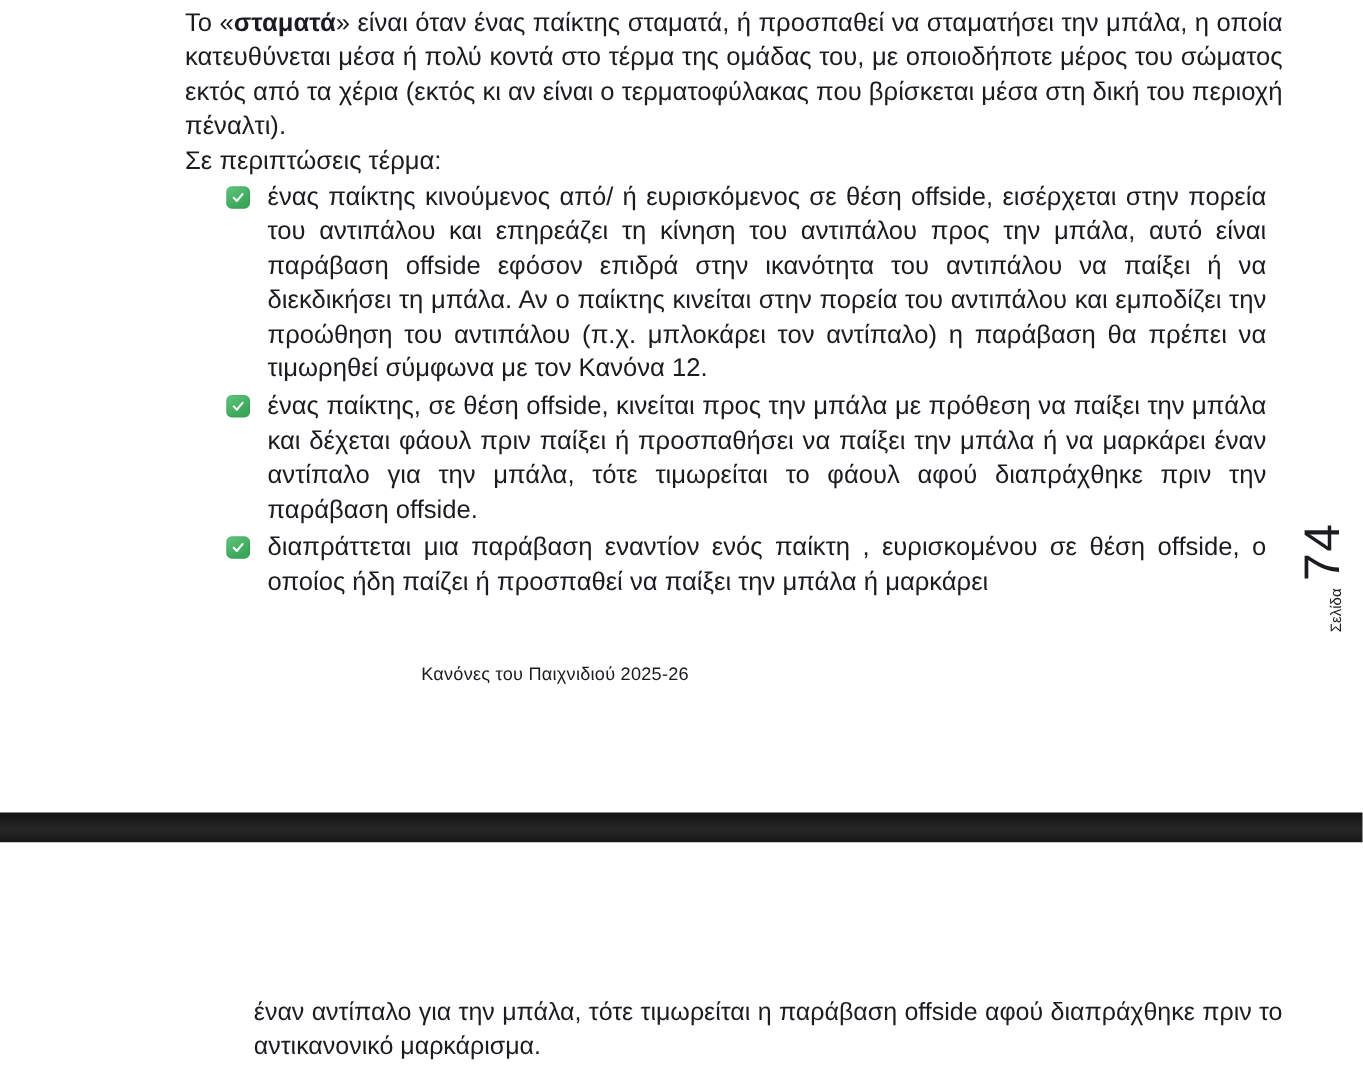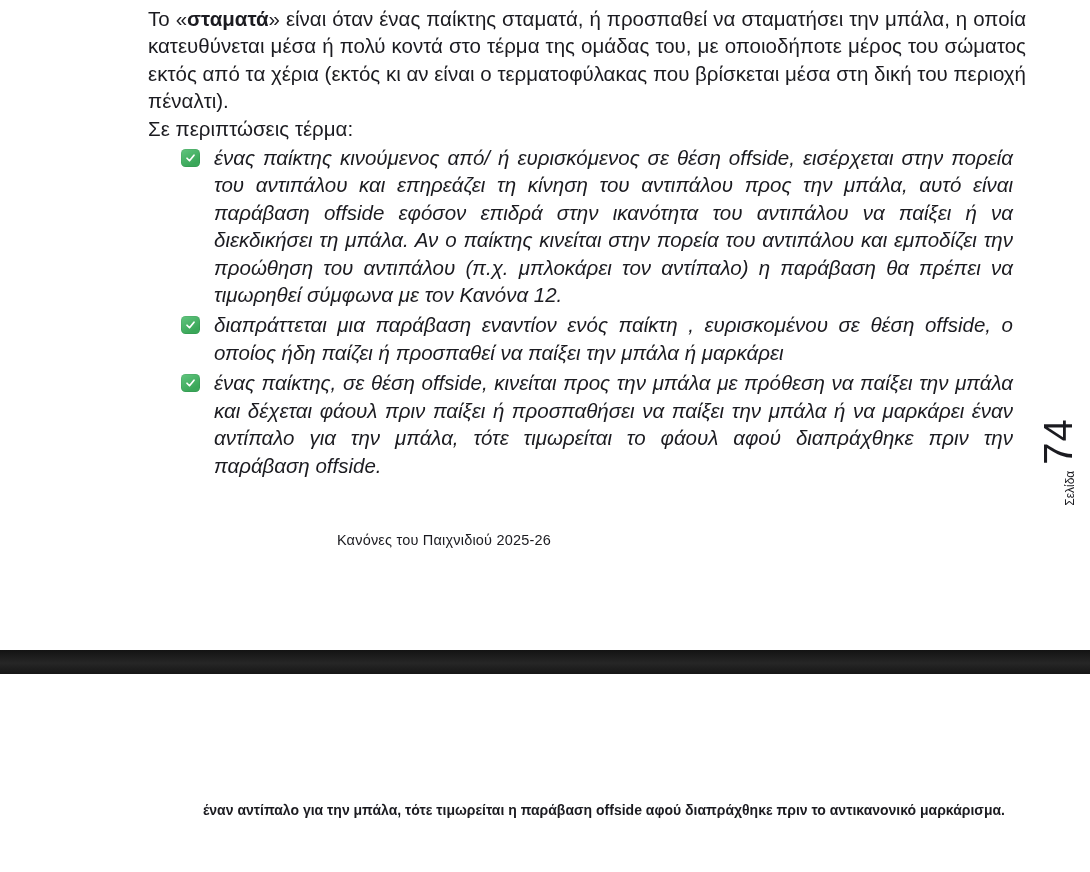--- a/index.html
+++ b/index.html
@@ -13,21 +13,21 @@
   .page2{top:674px;height:198px;}
 
   .page1-content{
     position:absolute;left:148px;top:5px;width:878px;
     font-size:20.5px;line-height:27.4px;
   }
   .body-par{margin:0;text-align:justify;text-align-last:left;}
   .bold{font-weight:700;}
   .cases-intro{margin:0;}
 
-  .bullets{list-style:none;margin:2px 13px 0 0;padding:0;font-style:italic;}
+  .bullets{list-style:none;margin:2px 13px 0 0;padding:0;}
   .bullet{display:flex;gap:14px;margin:0 0 3px 33px;}
   .check-icon{
     flex:0 0 auto;width:19px;height:18px;margin-top:5px;
     border-radius:4.5px;
     background:linear-gradient(150deg,#62c67f 0%,#3aa759 75%);
     display:flex;align-items:center;justify-content:center;
     box-shadow:inset 0 0 0 1px rgba(0,0,0,0.06);
   }
   .check-icon svg{width:13px;height:12px;display:block;}
   .bullet-text{flex:1;text-align:justify;text-align-last:left;}
@@ -46,22 +46,22 @@
   .page-label{font-size:12px;position:relative;top:2px;}
   .page-num{font-size:40px;letter-spacing:1px;font-weight:400;}
 
   .page-gap-band{
     position:absolute;left:0;top:650px;width:1090px;height:24px;
     background:linear-gradient(180deg,#131313 0%,#262626 55%,#161616 100%);
   }
 
   .page2-par{
     position:absolute;left:203px;top:123px;width:823px;margin:0;
-    font-size:14px;line-height:27.4px;
-    text-align:justify;text-align-last:left;font-weight:bold;
+    font-size:20px;line-height:27.4px;
+    text-align:justify;text-align-last:left;
   }
 </style>
 </head>
 <body>
 
 <section class="page page1">
   <div class="page1-content">
 
     <p class="body-par"><span>Το «</span><span class="bold">σταματά</span><span>» είναι όταν ένας παίκτης σταματά, ή προσπαθεί να σταματήσει την μπάλα, η οποία κατευθύνεται μέσα ή πολύ κοντά στο τέρμα της ομάδας του, με οποιοδήποτε μέρος του σώματος εκτός από τα χέρια (εκτός κι αν είναι ο τερματοφύλακας που βρίσκεται μέσα στη δική του περιοχή πέναλτι).</span></p>
 
@@ -75,29 +75,29 @@
             </svg>
         </span>
         <span class="bullet-text">ένας παίκτης κινούμενος από/ ή ευρισκόμενος σε θέση offside, εισέρχεται στην πορεία του αντιπάλου και επηρεάζει τη κίνηση του αντιπάλου προς την μπάλα, αυτό είναι παράβαση offside εφόσον επιδρά στην ικανότητα του αντιπάλου να παίξει ή να διεκδικήσει τη μπάλα. Αν ο παίκτης κινείται στην πορεία του αντιπάλου και εμποδίζει την προώθηση του αντιπάλου (π.χ. μπλοκάρει τον αντίπαλο) η παράβαση θα πρέπει να τιμωρηθεί σύμφωνα με τον Κανόνα 12.</span>
       </li>
       <li class="bullet">
         <span class="check-icon">
           <svg viewBox="0 0 24 24">
               <path d="M5 12.5l5 5 9-11" stroke="#ffffff" stroke-width="3.4" fill="none" stroke-linecap="round" stroke-linejoin="round"></path>
             </svg>
         </span>
-        <span class="bullet-text">διαπράττεται μια παράβαση εναντίον ενός παίκτη , ευρισκομένου σε θέση offside, ο οποίος ήδη παίζει ή προσπαθεί να παίξει την μπάλα ή μαρκάρει</span>
+        <span class="bullet-text">ένας παίκτης, σε θέση offside, κινείται προς την μπάλα με πρόθεση να παίξει την μπάλα και δέχεται φάουλ πριν παίξει ή προσπαθήσει να παίξει την μπάλα ή να μαρκάρει έναν αντίπαλο για την μπάλα, τότε τιμωρείται το φάουλ αφού διαπράχθηκε πριν την παράβαση offside.</span>
       </li>
       <li class="bullet">
         <span class="check-icon">
           <svg viewBox="0 0 24 24">
               <path d="M5 12.5l5 5 9-11" stroke="#ffffff" stroke-width="3.4" fill="none" stroke-linecap="round" stroke-linejoin="round"></path>
             </svg>
         </span>
-        <span class="bullet-text">ένας παίκτης, σε θέση offside, κινείται προς την μπάλα με πρόθεση να παίξει την μπάλα και δέχεται φάουλ πριν παίξει ή προσπαθήσει να παίξει την μπάλα ή να μαρκάρει έναν αντίπαλο για την μπάλα, τότε τιμωρείται το φάουλ αφού διαπράχθηκε πριν την παράβαση offside.</span>
+        <span class="bullet-text">διαπράττεται μια παράβαση εναντίον ενός παίκτη , ευρισκομένου σε θέση offside, ο οποίος ήδη παίζει ή προσπαθεί να παίξει την μπάλα ή μαρκάρει</span>
       </li>
     </ul>
   </div>
 
   <div class="page-footer">Κανόνες του Παιχνιδιού 2025-26</div>
 
   <div class="pagenum-wrap">
     <span class="page-label">Σελίδα</span>
     <span class="page-num">74</span>
   </div>

